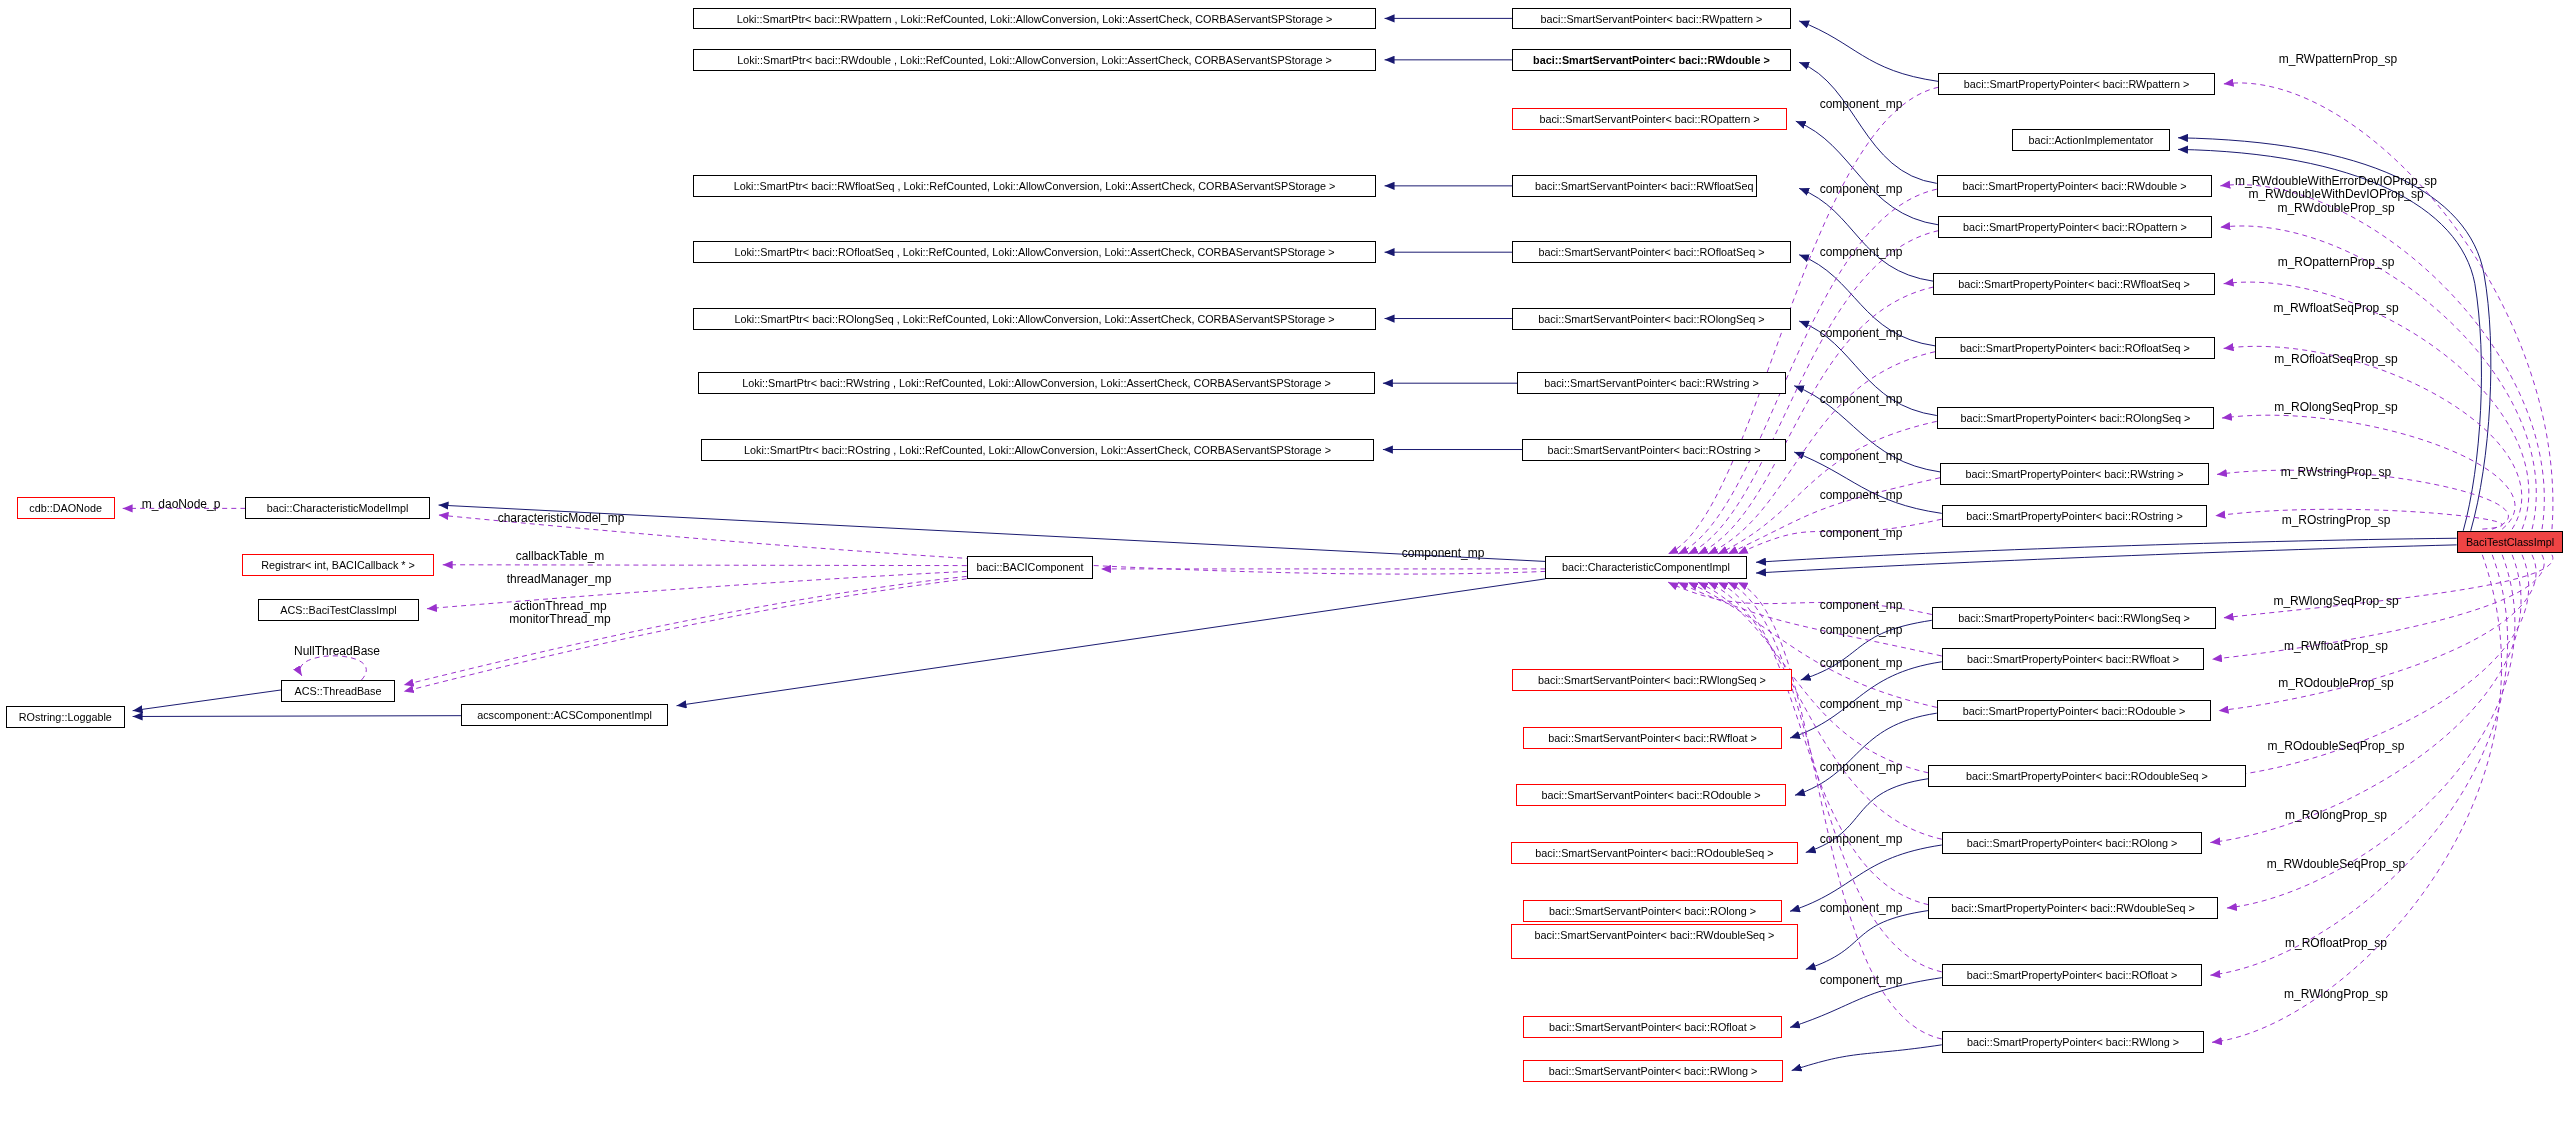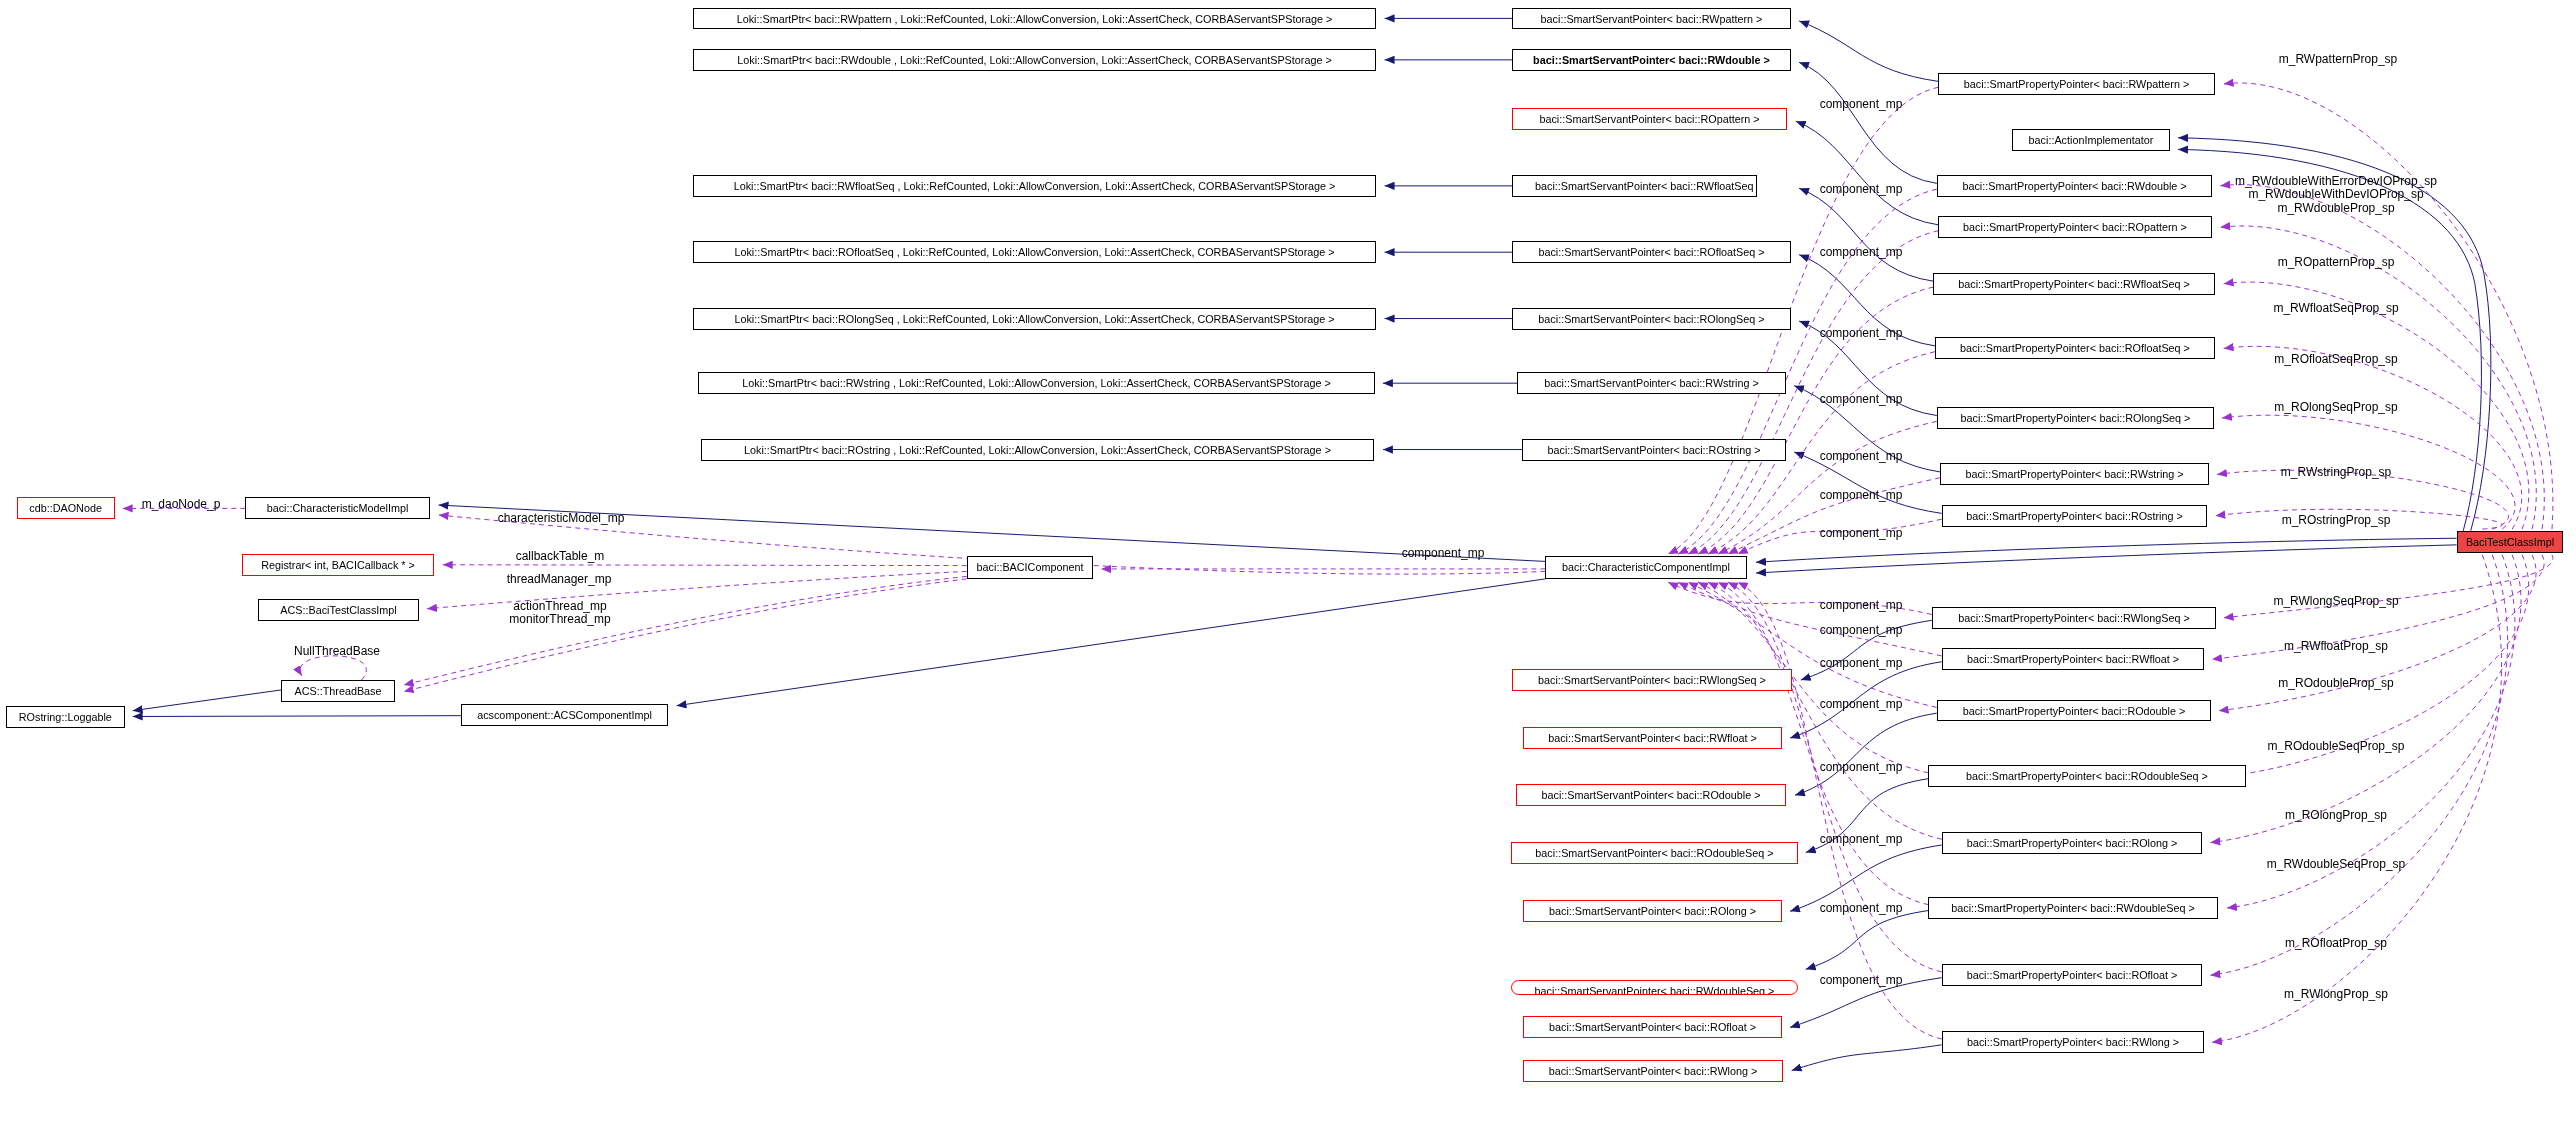--- a/index.html
+++ b/index.html
@@ -113,21 +113,21 @@
       <div class="node" style="left: 1512px; top: 175px; width: 245px; height: 21.6px; line-height: 20px; padding-left: 22px;">baci::SmartServantPointer&lt; baci::RWfloatSeq &gt;</div>
       <div class="node" style="left: 1512px; top: 241px; width: 279px; height: 21.6px; line-height: 20px;">baci::SmartServantPointer&lt; baci::ROfloatSeq &gt;</div>
       <div class="node" style="left: 1512px; top: 308px; width: 279px; height: 21.6px; line-height: 20px;">baci::SmartServantPointer&lt; baci::ROlongSeq &gt;</div>
       <div class="node" style="left: 1517px; top: 372px; width: 269px; height: 21.6px; line-height: 20px;">baci::SmartServantPointer&lt; baci::RWstring &gt;</div>
       <div class="node" style="left: 1522px; top: 439px; width: 264px; height: 21.6px; line-height: 20px;">baci::SmartServantPointer&lt; baci::ROstring &gt;</div>
       <div class="node red" style="left: 1512px; top: 669px; width: 280px; height: 21.6px; line-height: 20px;">baci::SmartServantPointer&lt; baci::RWlongSeq &gt;</div>
       <div class="node red" style="left: 1523px; top: 727px; width: 259px; height: 21.6px; line-height: 20px;">baci::SmartServantPointer&lt; baci::RWfloat &gt;</div>
       <div class="node red" style="left: 1516px; top: 784px; width: 270px; height: 21.6px; line-height: 20px;">baci::SmartServantPointer&lt; baci::ROdouble &gt;</div>
       <div class="node red" style="left: 1511px; top: 842px; width: 287px; height: 21.6px; line-height: 20px;">baci::SmartServantPointer&lt; baci::ROdoubleSeq &gt;</div>
       <div class="node red" style="left: 1523px; top: 900px; width: 259px; height: 21.6px; line-height: 20px;">baci::SmartServantPointer&lt; baci::ROlong &gt;</div>
-      <div class="node red" style="left: 1511px; top: 980px; width: 287px; height: 15px; line-height: 20px; border-radius: 10px;">baci::SmartServantPointer&lt; baci::RWdoubleSeq &gt;</div>
+      <div class="node red" style="left: 1511px; top: 924px; width: 287px; height: 35px; line-height: 20px;">baci::SmartServantPointer&lt; baci::RWdoubleSeq &gt;</div>
       <div class="node red" style="left: 1523px; top: 1016px; width: 259px; height: 21.6px; line-height: 20px;">baci::SmartServantPointer&lt; baci::ROfloat &gt;</div>
       <div class="node red" style="left: 1523px; top: 1060px; width: 260px; height: 21.6px; line-height: 20px;">baci::SmartServantPointer&lt; baci::RWlong &gt;</div>
       <div class="node" style="left: 1938px; top: 73px; width: 277px; height: 21.6px; line-height: 20px;">baci::SmartPropertyPointer&lt; baci::RWpattern &gt;</div>
       <div class="node" style="left: 2012px; top: 129px; width: 158px; height: 21.6px; line-height: 20px;">baci::ActionImplementator</div>
       <div class="node" style="left: 1937px; top: 175px; width: 275px; height: 21.6px; line-height: 20px;">baci::SmartPropertyPointer&lt; baci::RWdouble &gt;</div>
       <div class="node" style="left: 1938px; top: 216px; width: 274px; height: 21.6px; line-height: 20px;">baci::SmartPropertyPointer&lt; baci::ROpattern &gt;</div>
       <div class="node" style="left: 1933px; top: 273px; width: 282px; height: 21.6px; line-height: 20px;">baci::SmartPropertyPointer&lt; baci::RWfloatSeq &gt;</div>
       <div class="node" style="left: 1935px; top: 337px; width: 280px; height: 21.6px; line-height: 20px;">baci::SmartPropertyPointer&lt; baci::ROfloatSeq &gt;</div>
       <div class="node" style="left: 1937px; top: 407px; width: 277px; height: 21.6px; line-height: 20px;">baci::SmartPropertyPointer&lt; baci::ROlongSeq &gt;</div>
       <div class="node" style="left: 1940px; top: 463px; width: 269px; height: 21.6px; line-height: 20px;">baci::SmartPropertyPointer&lt; baci::RWstring &gt;</div>

